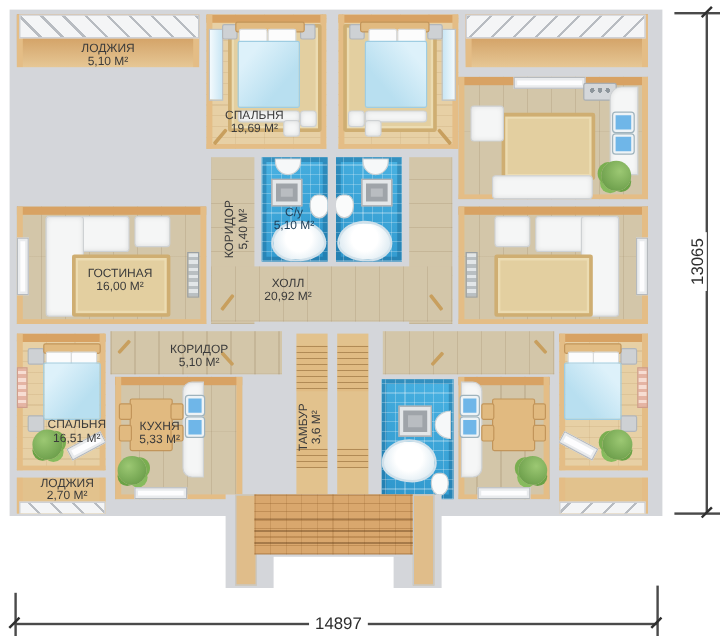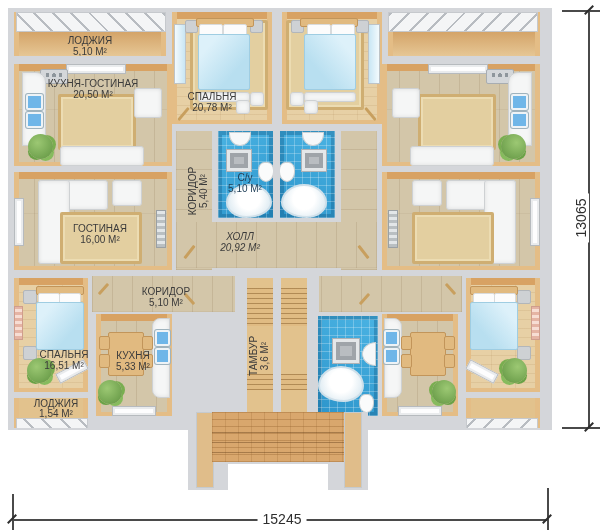--- a/index.html
+++ b/index.html
@@ -116,21 +116,21 @@
     <div class="wood" style="left:24px;top:6px;width:56px;height:7px;"></div>
     <div class="pillow" style="left:27px;top:12px;width:22px;height:10px;"></div>
     <div class="pillow" style="left:51px;top:12px;width:22px;height:10px;"></div>
     <div class="blanket" style="left:26px;top:22px;width:50px;height:54px;"></div>
     <div class="wf" style="left:26px;top:80px;width:50px;height:8px;"></div>
     <div class="wf" style="left:64px;top:88px;width:12px;height:12px;"></div>
     <div class="wf" style="left:78px;top:80px;width:12px;height:12px;"></div>
     <div class="door" style="left:10px;top:94px;height:16px;transform:rotate(40deg);"></div>
     <div class="lbl" style="left:40px;top:80px;">
       <span>СПАЛЬНЯ</span>
-        <span>20,78 М²</span>
+        <span>19,69 М²</span>
     </div>
   </div>
 
   <div class="room f-parq mirror" style="left:282px;top:12px;width:100px;height:112px;">
     <div class="wt"></div>
     <div class="wl"></div>
     <div class="wr"></div>
     <div class="wb"></div>
     <div class="win-b" style="left:2px;top:12px;width:10px;height:58px;"></div>
     <div class="rug" style="left:18px;top:8px;width:72px;height:84px;"></div>
@@ -139,54 +139,35 @@
     <div class="wood" style="left:24px;top:6px;width:56px;height:7px;"></div>
     <div class="pillow" style="left:27px;top:12px;width:22px;height:10px;"></div>
     <div class="pillow" style="left:51px;top:12px;width:22px;height:10px;"></div>
     <div class="blanket" style="left:26px;top:22px;width:50px;height:54px;"></div>
     <div class="wf" style="left:26px;top:80px;width:50px;height:8px;"></div>
     <div class="wf" style="left:64px;top:88px;width:12px;height:12px;"></div>
     <div class="wf" style="left:78px;top:80px;width:12px;height:12px;"></div>
     <div class="door" style="left:10px;top:94px;height:16px;transform:rotate(40deg);"></div>
   </div>
 
-  <div class="room f-wood" style="left:14px;top:64px;width:158px;height:102px;">
+
+  <div class="room f-wood mirror" style="left:382px;top:64px;width:158px;height:102px;">
     <div class="wt"></div>
     <div class="wl"></div>
     <div class="wr"></div>
     <div class="wb"></div>
     <div class="win" style="left:52px;top:0;width:58px;height:8px;"></div>
     <div class="stove" style="left:26px;top:5px;width:26px;height:13px;"></div>
     <div class="wf" style="left:8px;top:8px;width:22px;height:72px;border-radius:0 10px 10px 0;"></div>
     <div class="sink-blue" style="left:12px;top:30px;width:13px;height:12px;"></div>
     <div class="sink-blue" style="left:12px;top:48px;width:13px;height:12px;"></div>
     <div class="rug" style="left:44px;top:30px;width:72px;height:50px;"></div>
     <div class="wf" style="left:120px;top:24px;width:26px;height:28px;"></div>
     <div class="wf" style="left:46px;top:82px;width:82px;height:18px;"></div>
     <div class="plant" style="left:14px;top:70px;width:25px;height:25px;"></div>
-    <div class="lbl" style="left:79px;top:15px;">
-      <span>КУХНЯ-ГОСТИНАЯ</span>
-        <span>20,50 М²</span>
-    </div>
-  </div>
-
-  <div class="room f-wood mirror" style="left:382px;top:64px;width:158px;height:102px;">
-    <div class="wt"></div>
-    <div class="wl"></div>
-    <div class="wr"></div>
-    <div class="wb"></div>
-    <div class="win" style="left:52px;top:0;width:58px;height:8px;"></div>
-    <div class="stove" style="left:26px;top:5px;width:26px;height:13px;"></div>
-    <div class="wf" style="left:8px;top:8px;width:22px;height:72px;border-radius:0 10px 10px 0;"></div>
-    <div class="sink-blue" style="left:12px;top:30px;width:13px;height:12px;"></div>
-    <div class="sink-blue" style="left:12px;top:48px;width:13px;height:12px;"></div>
-    <div class="rug" style="left:44px;top:30px;width:72px;height:50px;"></div>
-    <div class="wf" style="left:120px;top:24px;width:26px;height:28px;"></div>
-    <div class="wf" style="left:46px;top:82px;width:82px;height:18px;"></div>
-    <div class="plant" style="left:14px;top:70px;width:25px;height:25px;"></div>
   </div>
 
   <div class="room f-wood" style="left:14px;top:172px;width:158px;height:98px;">
     <div class="wt"></div>
     <div class="wl"></div>
     <div class="wr"></div>
     <div class="wb"></div>
     <div class="win" style="left:0;top:26px;width:8px;height:46px;"></div>
     <div class="wf" style="left:24px;top:8px;width:68px;height:28px;"></div>
     <div class="wf" style="left:24px;top:8px;width:30px;height:82px;"></div>
@@ -238,21 +219,21 @@
   <div class="room f-tile mirror" style="left:280px;top:131px;width:55px;height:87px;">
     <div class="sink-d" style="left:11px;top:1px;width:20px;height:12px;"></div>
     <div class="vanity" style="left:8px;top:18px;width:24px;height:21px;"></div>
     <div class="toilet" style="left:40px;top:31px;width:14px;height:18px;"></div>
     <div class="tub" style="left:8px;top:53px;width:42px;height:30px;"></div>
   </div>
 
   <div class="room f-wood" style="left:176px;top:222px;width:201px;height:46px;">
     <div class="door" style="left:12px;top:22px;height:16px;transform:rotate(38deg);"></div>
     <div class="door" style="left:186px;top:22px;height:16px;transform:rotate(-38deg);"></div>
-    <div class="lbl" style="left:64px;top:10px;font-style:italic;">
+    <div class="lbl" style="left:64px;top:10px;">
       <span>ХОЛЛ</span>
         <span>20,92 М²</span>
     </div>
   </div>
 
   <div class="room f-wood" style="left:92px;top:276px;width:143px;height:36px;">
     <div class="door" style="left:10px;top:6px;height:14px;transform:rotate(42deg);"></div>
     <div class="door" style="left:96px;top:16px;height:14px;transform:rotate(-42deg);"></div>
     <div class="lbl" style="left:74px;top:11px;">
       <span>КОРИДОР</span>
@@ -314,31 +295,31 @@
     <div class="plant" style="left:13px;top:80px;width:25px;height:25px;"></div>
     <div class="win" style="left:42px;top:88px;width:30px;height:9px;transform:rotate(-28deg);"></div>
   </div>
 
   <div class="room f-tan" style="left:14px;top:398px;width:74px;height:30px;">
     <div class="wl"></div>
     <div class="wr"></div>
     <div class="hatch" style="left:2px;top:20px;width:70px;height:10px;"></div>
     <div class="lbl" style="left:42px;top:1px;line-height:9.5px;">
       <span>ЛОДЖИЯ</span>
-        <span>1,54 М²</span>
+        <span>2,70 М²</span>
     </div>
   </div>
 
   <div class="room f-tan mirror" style="left:466px;top:398px;width:74px;height:30px;">
     <div class="wl"></div>
     <div class="wr"></div>
     <div class="hatch" style="left:2px;top:20px;width:70px;height:10px;"></div>
   </div>
 
-  <div class="room f-wood" style="left:96px;top:314px;width:76px;height:102px;">
+  <div class="room f-wood" style="left:96px;top:314px;width:96px;height:102px;padding-left:10px;">
     <div class="wt"></div>
     <div class="wl"></div>
     <div class="wr"></div>
     <div class="wb"></div>
     <div class="wf" style="left:56px;top:4px;width:16px;height:78px;border-radius:8px 0 0 8px;"></div>
     <div class="sink-blue" style="left:59px;top:16px;width:11px;height:12px;"></div>
     <div class="sink-blue" style="left:59px;top:34px;width:11px;height:12px;"></div>
     <div class="wood" style="left:12px;top:18px;width:34px;height:42px;"></div>
     <div class="wood" style="left:3px;top:22px;width:9px;height:12px;"></div>
     <div class="wood" style="left:3px;top:40px;width:9px;height:12px;"></div>
@@ -383,21 +364,21 @@
     <div class="brick" style="left:24px;top:0;width:132px;height:50px;"></div>
     <div class="abs" style="left:24px;top:20px;width:132px;height:30px;background-image:repeating-linear-gradient(180deg,rgba(90,55,20,.4) 0 1px,transparent 1px 10px);"></div>
     <div class="abs" style="left:40px;top:52px;width:100px;height:26px;background:#fff;"></div>
   </div>
 
   <div class="dline" style="left:12px;top:519px;width:536px;height:1.5px;"></div>
   <div class="dline" style="left:12px;top:494px;width:1.5px;height:36px;"></div>
   <div class="dline" style="left:547px;top:488px;width:1.5px;height:42px;"></div>
   <div class="tick45" style="left:6px;top:518px;"></div>
   <div class="tick45" style="left:541px;top:518px;"></div>
-  <div class="dim-lbl" style="left:282px;top:511px;">15245</div>
+  <div class="dim-lbl" style="left:282px;top:511px;">14897</div>
 
   <div class="dline" style="left:588px;top:10px;width:1.5px;height:418px;"></div>
   <div class="dline" style="left:562px;top:10px;width:38px;height:1.5px;"></div>
   <div class="dline" style="left:562px;top:427px;width:38px;height:1.5px;"></div>
   <div class="tick45" style="left:583px;top:9px;"></div>
   <div class="tick45" style="left:583px;top:426px;"></div>
   <div class="dim-lbl v" style="left:581px;top:218px;">13065</div>
 </div>
 
 </body></html>

